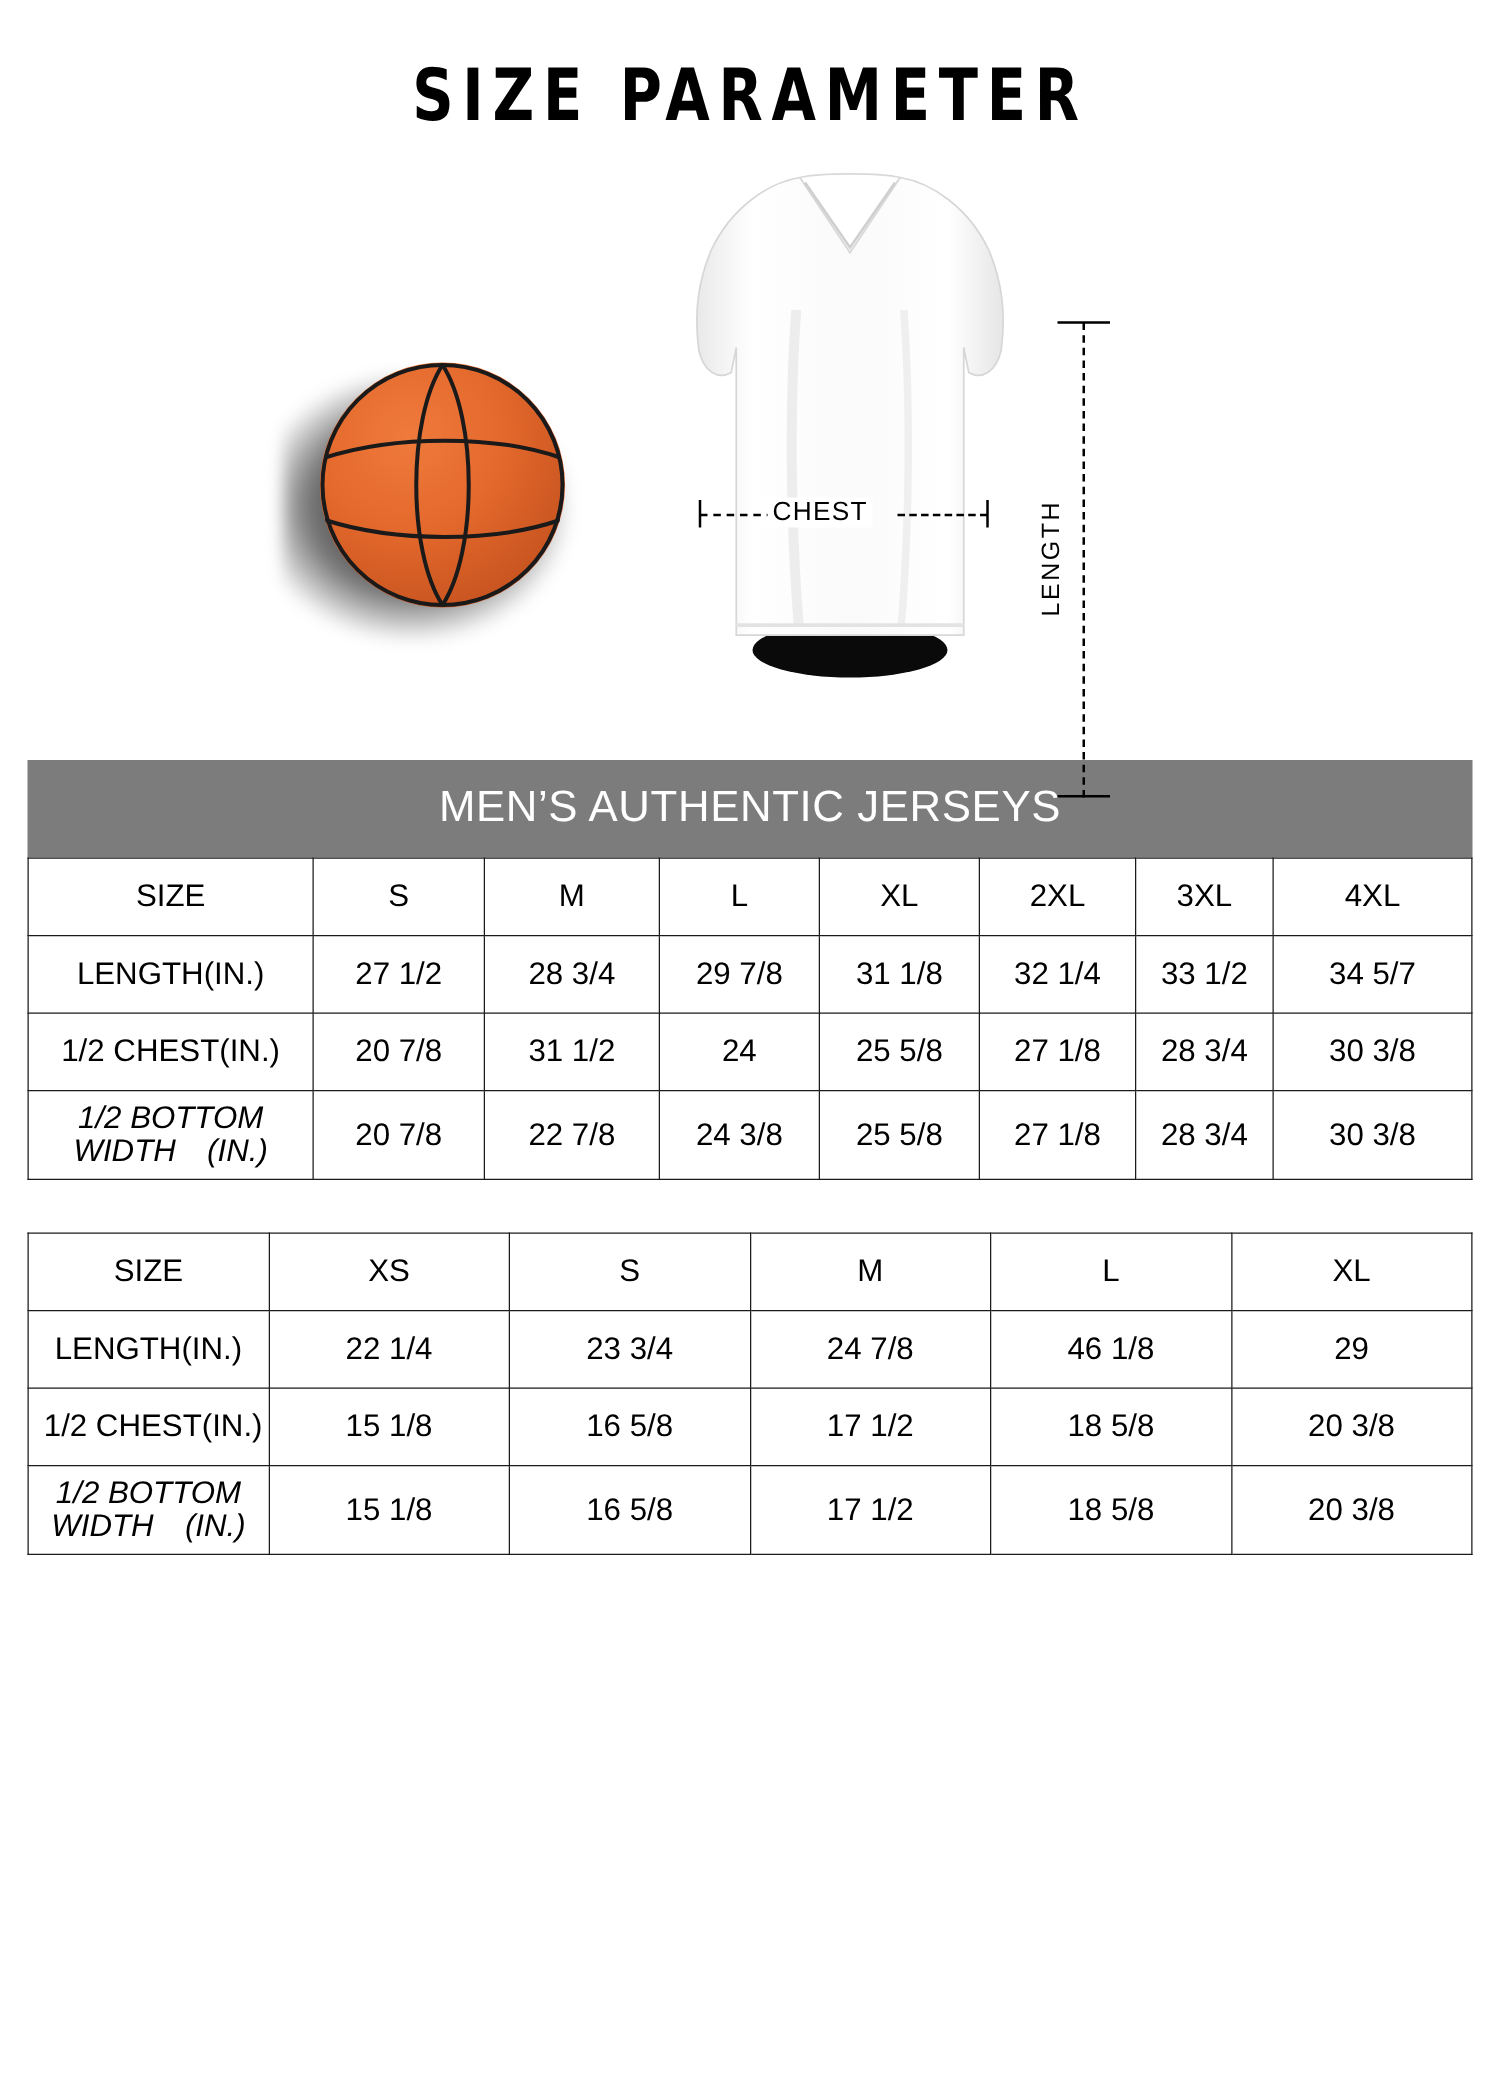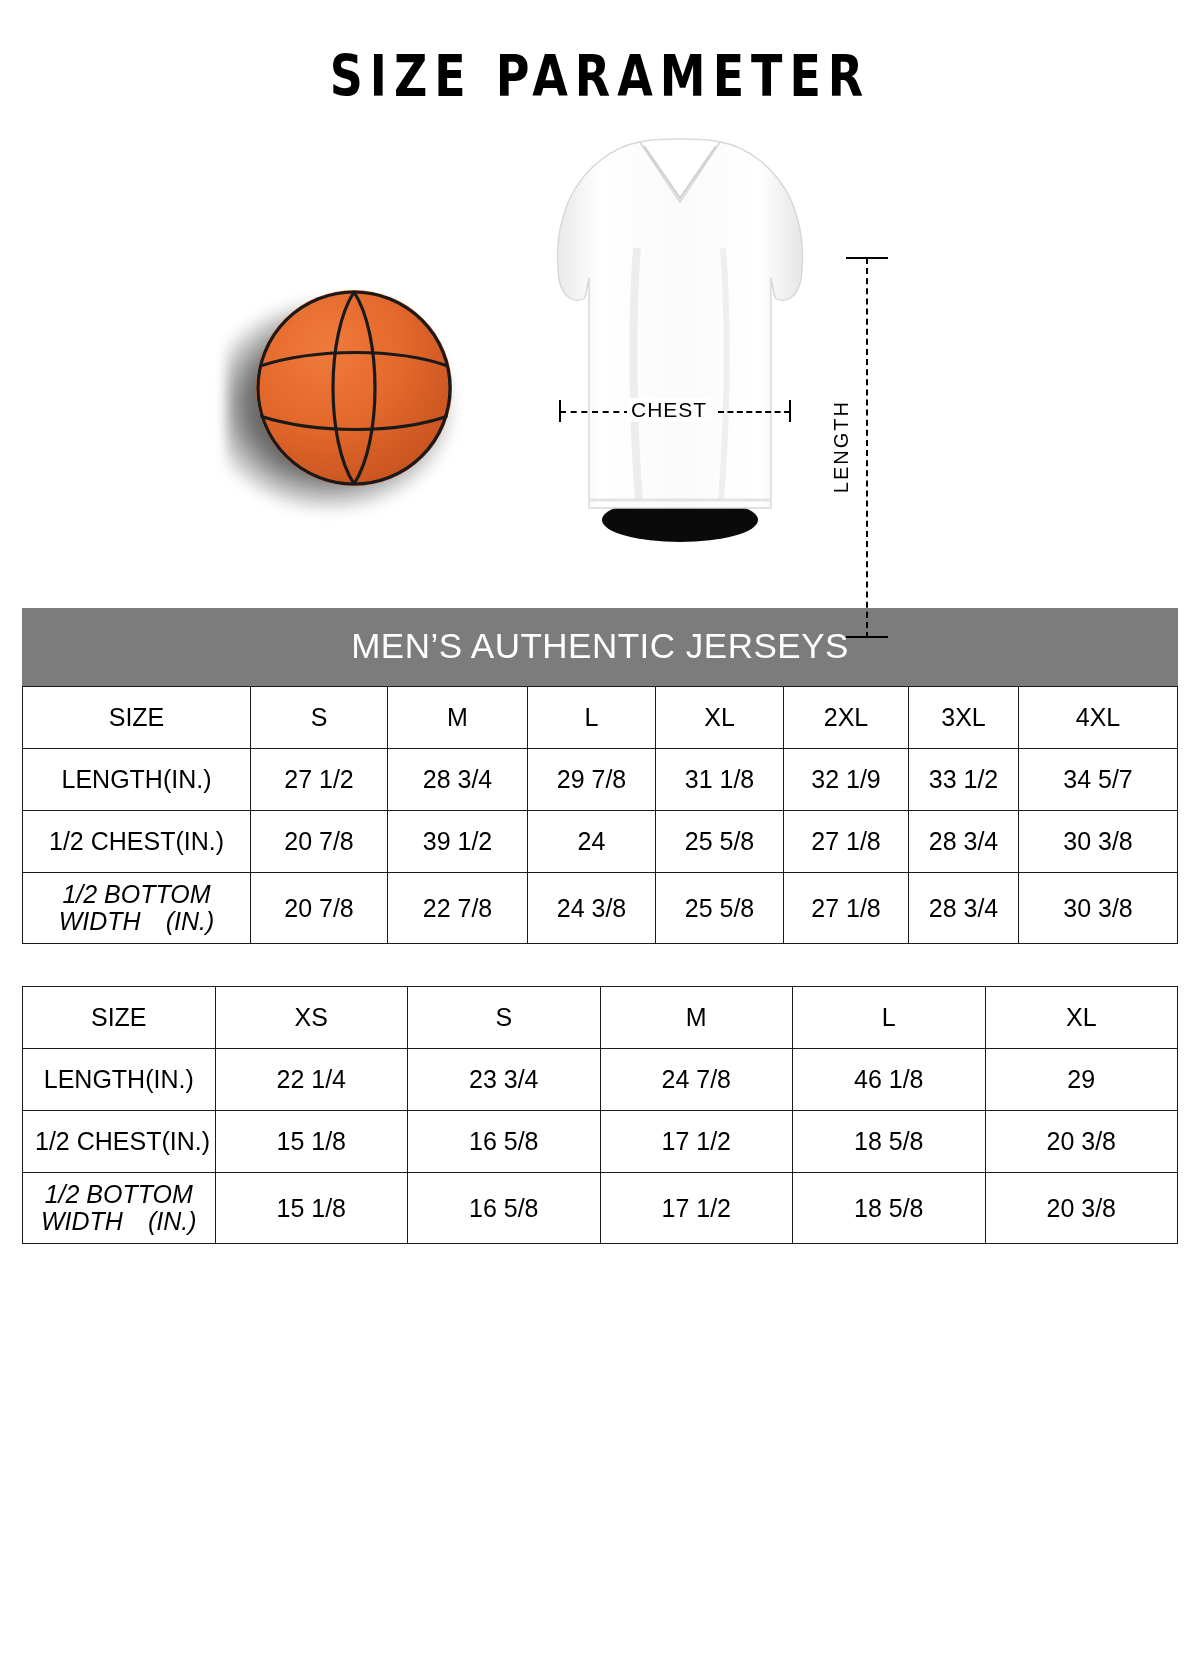--- a/index.html
+++ b/index.html
@@ -72,21 +72,21 @@
     position: absolute;
     left: 545px;
     top: 0px;
     width: 270px;
     height: 420px;
   }
   .jersey-wrap svg { display: block; }
 
   .chest-label {
     position: absolute;
-    left: 627px;
+    left: 614px;
     top: 270px;
     font-size: 21px;
     letter-spacing: 1px;
     background: #ffffff;
     padding: 0 4px;
     color: #000;
   }
   .chest-line-left {
     position: absolute;
     left: 560px;
@@ -261,28 +261,28 @@
         <td>2XL</td>
         <td>3XL</td>
         <td>4XL</td>
       </tr>
       <tr>
         <td class="rowhead">LENGTH(IN.)</td>
         <td>27 1/2</td>
         <td>28 3/4</td>
         <td>29 7/8</td>
         <td>31 1/8</td>
-        <td>32 1/9</td>
+        <td>32 1/4</td>
         <td>33 1/2</td>
         <td>34 5/7</td>
       </tr>
       <tr>
         <td class="rowhead">1/2 CHEST(IN.)</td>
         <td>20 7/8</td>
-        <td>39 1/2</td>
+        <td>31 1/2</td>
         <td>24</td>
         <td>25 5/8</td>
         <td>27 1/8</td>
         <td>28 3/4</td>
         <td>30 3/8</td>
       </tr>
       <tr>
         <td class="rowhead two-line">
           <span>1/2 BOTTOM</span><br>
           <span>WIDTH　(IN.)</span>

